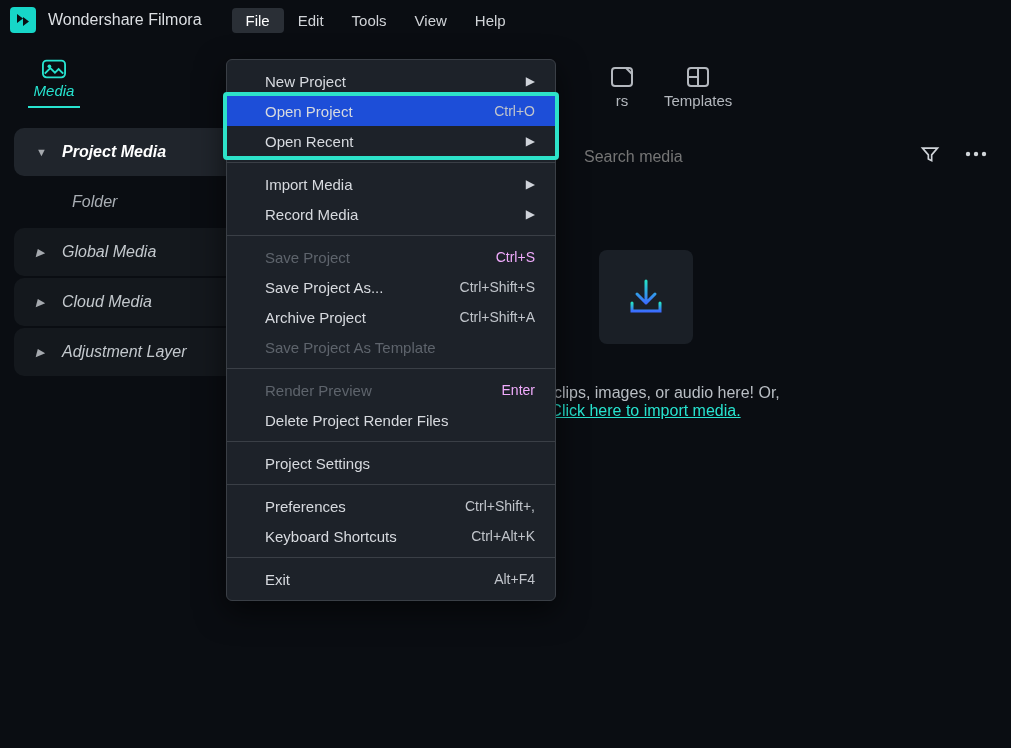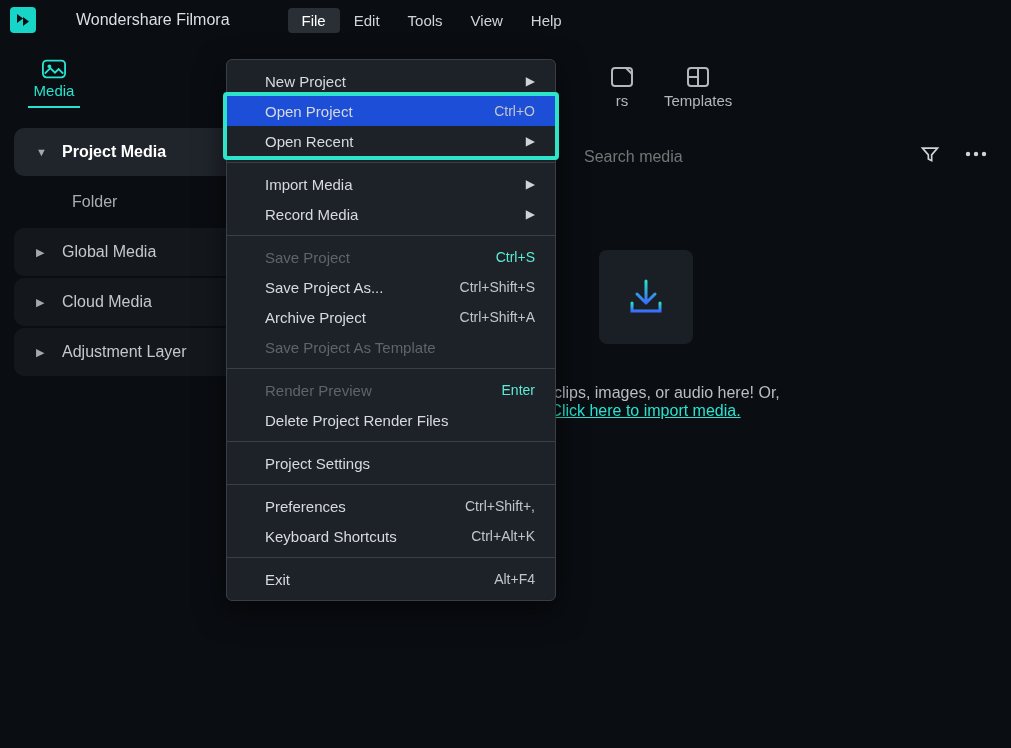--- a/index.html
+++ b/index.html
@@ -12,21 +12,20 @@
     overflow: hidden;
     position: relative;
   }
   
   .titlebar {
     height: 40px;
     display: flex;
     align-items: center;
     padding: 0 10px;
     background: #0a0d12;
-    gap: 28px;
   }
   .app-logo {
     width: 26px; height: 26px;
     background: #17d6c8;
     border-radius: 4px;
     display: flex; align-items: center; justify-content: center;
     margin-right: 12px;
   }
   .app-logo svg { display:block; }
   .app-title { font-size: 16px; color: #dcdfe3; font-weight: 500; margin-right: 30px;}
@@ -42,20 +41,21 @@
 
   
   .main {
     display: flex;
     height: calc(100% - 40px);
   }
   .left-panel {
     width: 280px;
     padding: 14px 0 0 0;
     background: #0a0d12;
+    font-style: italic;
   }
   .tabstrip {
     display: flex;
     align-items: flex-end;
     padding: 0 18px 0 28px;
     height: 60px;
     gap: 20px;
   }
   .tab {
     display: flex; flex-direction: column; align-items: center;
@@ -159,21 +159,21 @@
     height: 30px;
     padding: 0 20px 0 38px;
     color: #d7dadf;
     font-size: 15px;
     cursor: pointer;
     position: relative;
   }
   .fm-row.disabled { color: #5e646c; cursor: default; }
   .fm-sep { height: 1px; background: #3a3f46; margin: 6px 0; }
   .fm-shortcut { color: #c1c5cb; font-size: 14px; }
-  .fm-row.disabled .fm-shortcut { color:#5eead4; }
+  .fm-row.disabled .fm-shortcut { color:#f0abfc; }
   .fm-arrow { color:#cfd3d9; font-size:12px; }
   .highlight-group {
     border: 4px solid #2de3c9;
     border-radius: 4px;
     margin: -4px -4px;
     background: #1d2229;
     position: relative;
     z-index: 2;
   }
   .highlight-group .fm-row { height: 30px; }

